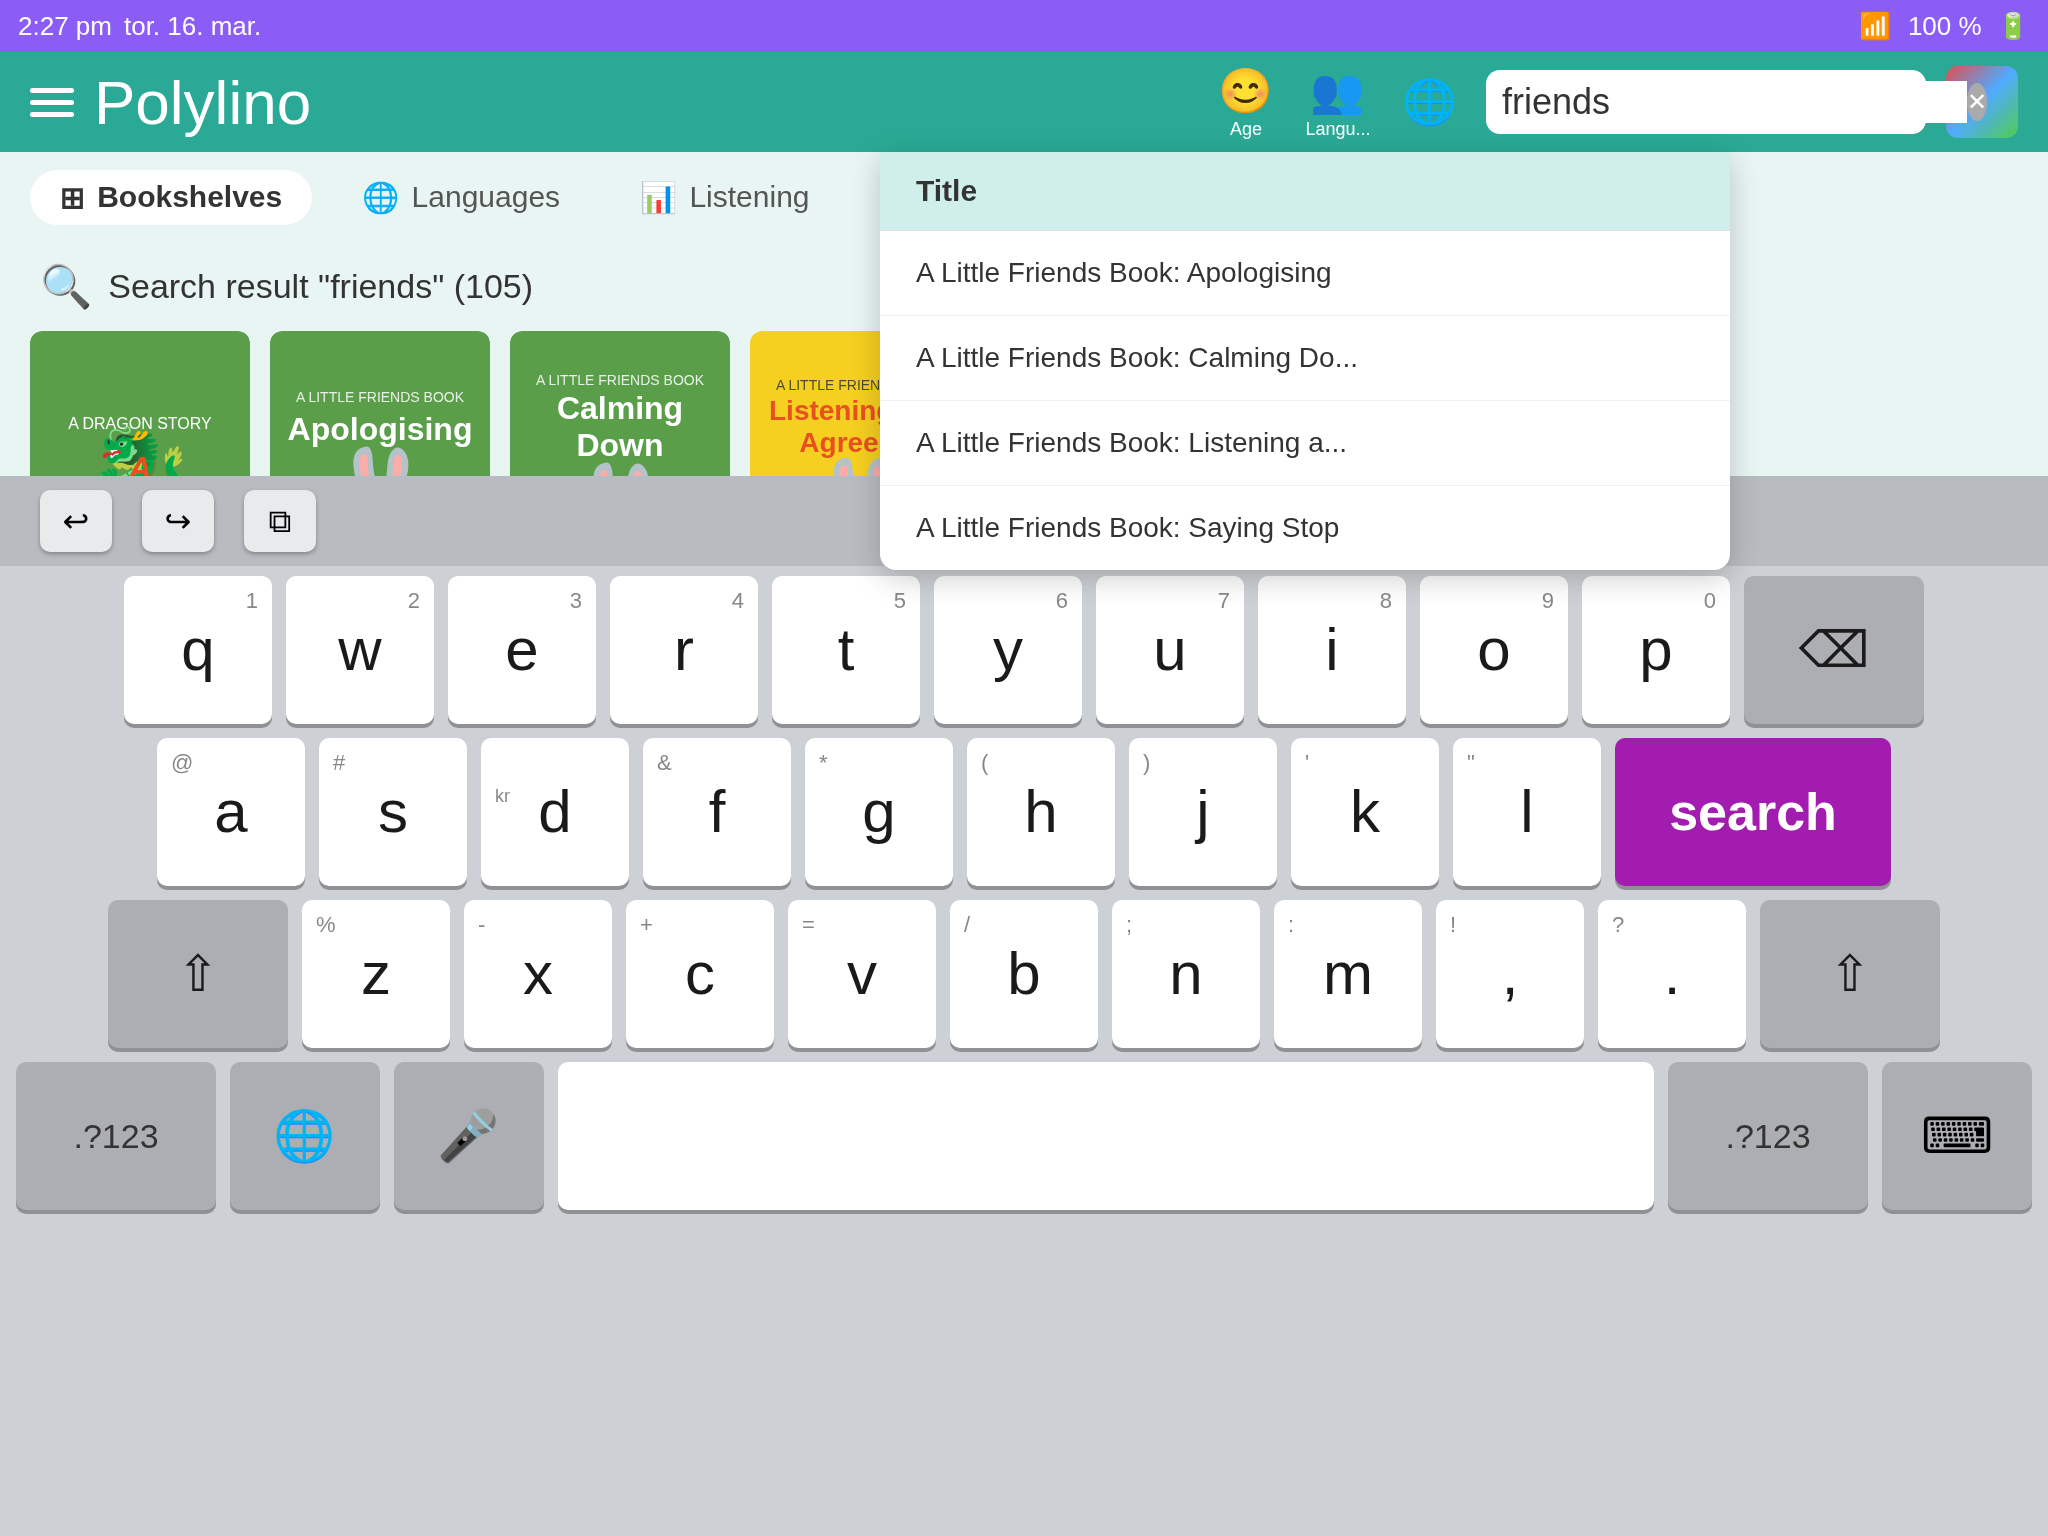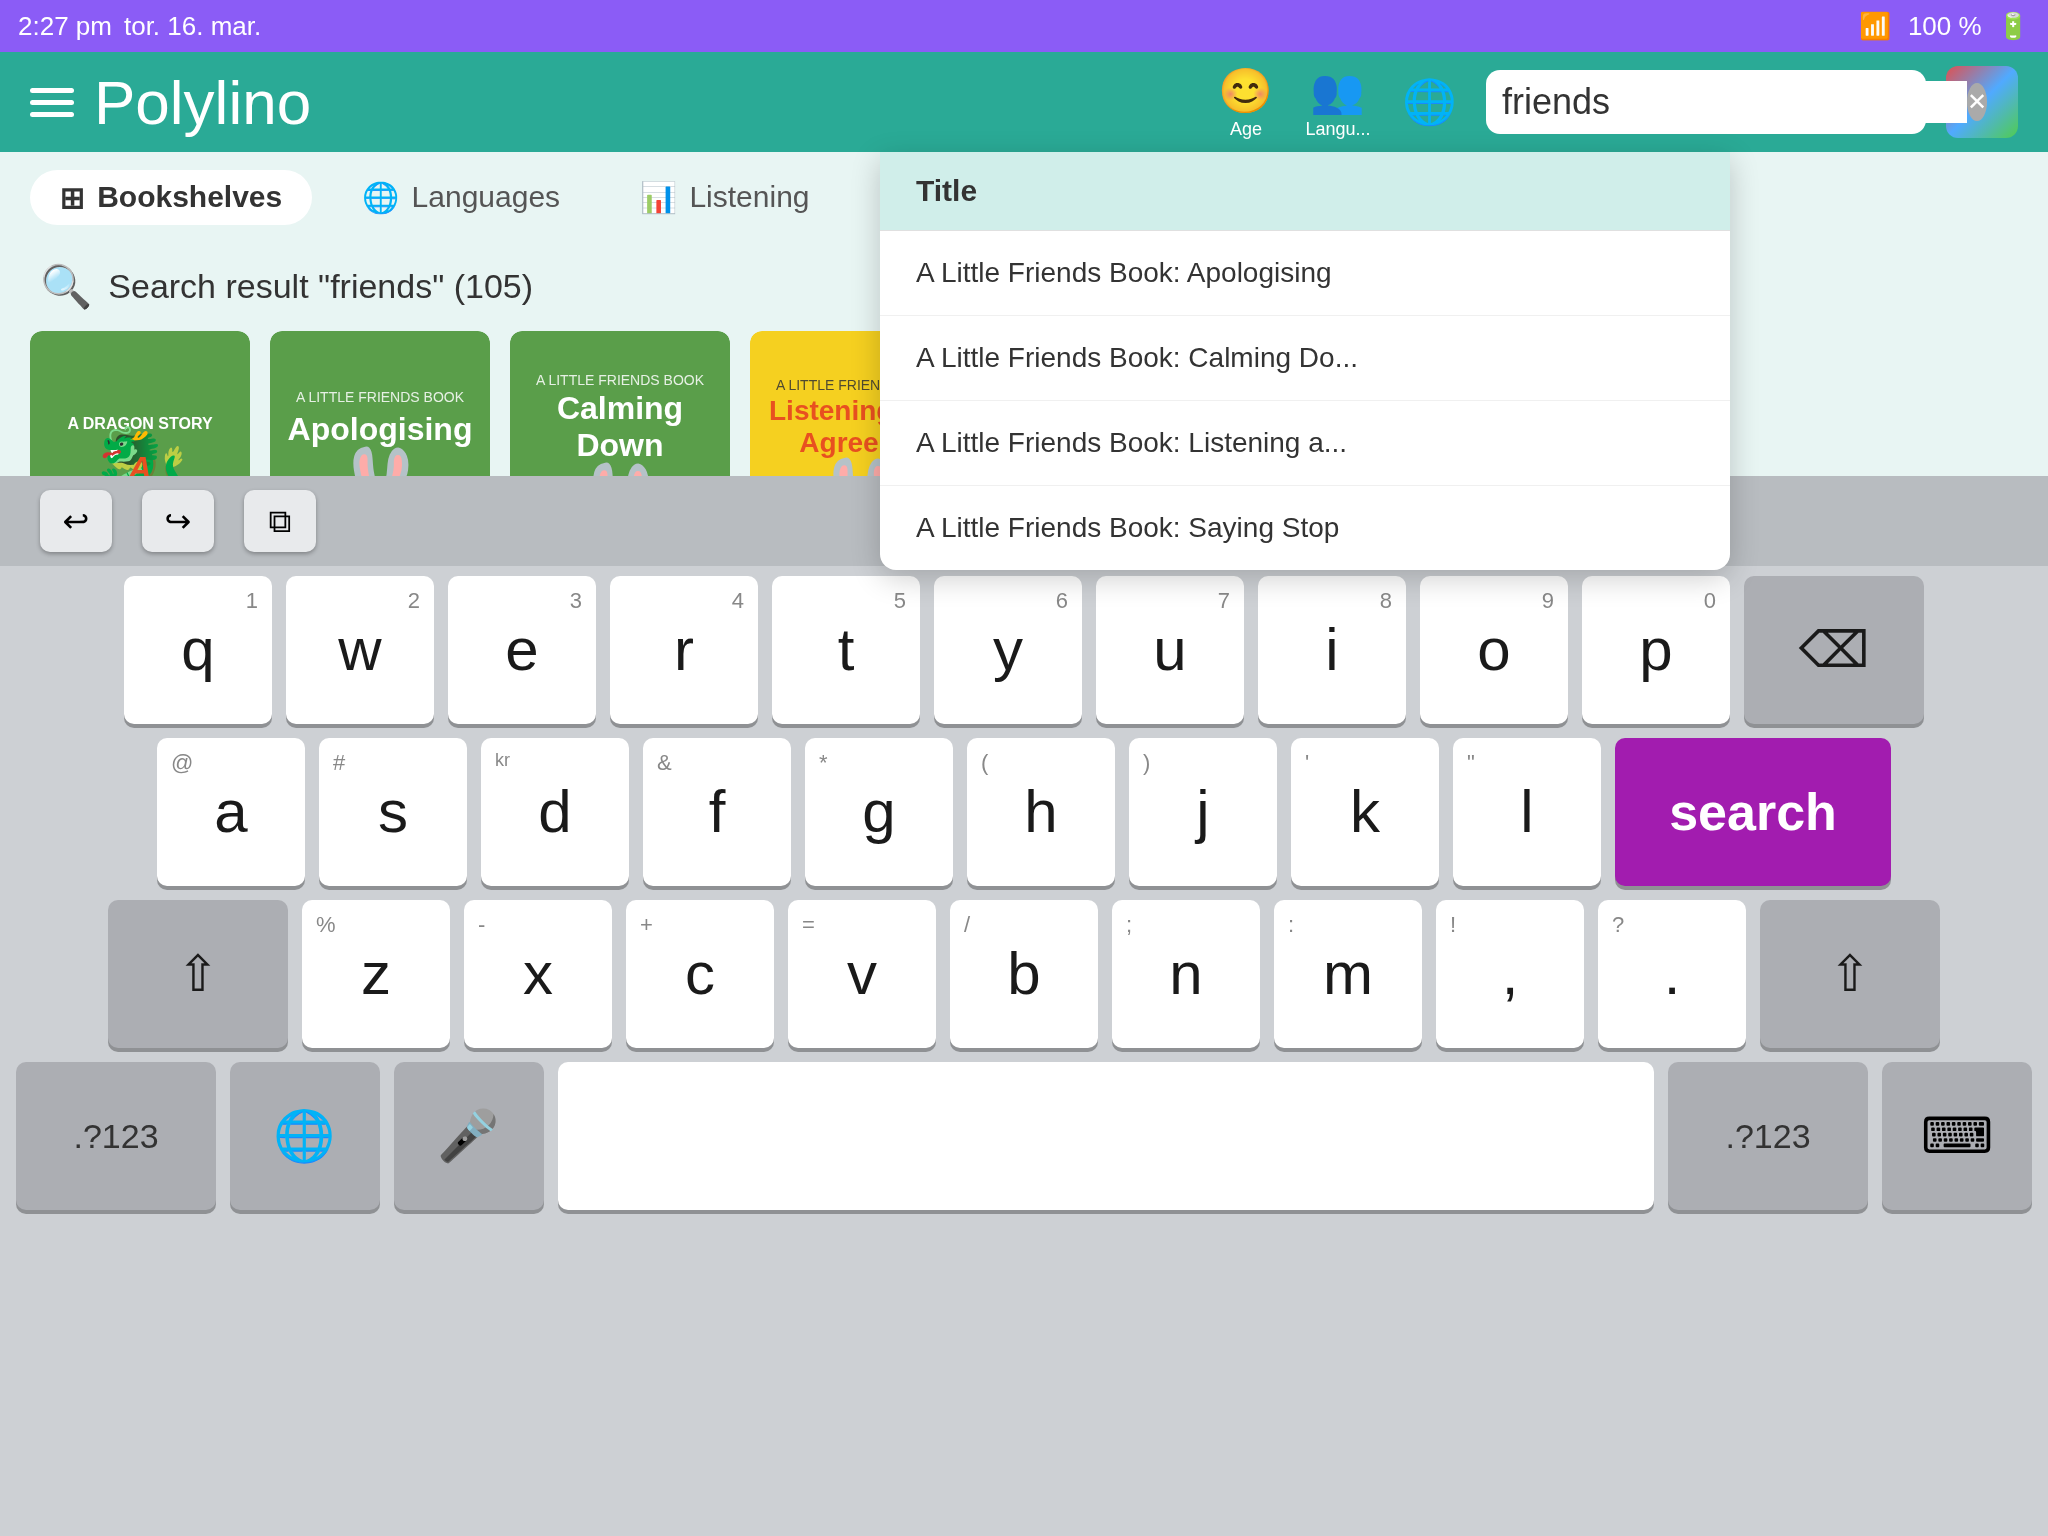--- a/index.html
+++ b/index.html
@@ -344,21 +344,21 @@
 
   <div id="results-header">
     <span class="search-icon-big">🔍</span>
     <span>Search result "friends" (105)</span>
   </div>
 
   <div id="books-row">
 
     <div class="book-card">
       <div class="book-cover book-cover-dragon" style="background:#5a9e4a;">
-        <div style="padding-top:20px; font-size:16px; color:white; text-align:center; font-weight:bold; line-height:1.2; padding-left:10px; padding-right:10px;">A DRAGON STORY</div>
+        <div style="padding-top:20px; font-size:16px; color:white; text-align:center; font-weight:normal; line-height:1.2; padding-left:10px; padding-right:10px;">A DRAGON STORY</div>
         <div style="font-size:90px; margin-top:-10px;">🐉</div>
         <div style="position:absolute; bottom:30px; left:0; right:0; text-align:center; font-size:32px; font-weight:900; font-style:italic; color:#e85020;">A<br>DRAGON<br>Story</div>
       </div>
     </div>
 
     <div class="book-card">
       <div class="book-cover" style="background:#5a9e4a;">
         <div style="font-size:14px; color:white; text-align:center; padding: 10px 10px 0; font-weight:500; opacity:0.85;">A LITTLE FRIENDS BOOK</div>
         <div style="font-size:32px; font-weight:bold; color:white; text-align:center; margin-top:6px;">Apologising</div>
         <div style="font-size:86px; margin-top:-5px;">🐰</div>
@@ -476,21 +476,21 @@
     <div class="key-row">
       <div class="key key-regular">
         <span class="key-note">@</span>
         <span class="key-char">a</span>
       </div>
       <div class="key key-regular">
         <span class="key-note">#</span>
         <span class="key-char">s</span>
       </div>
       <div class="key key-regular">
-        <span class="key-note" style="font-size:18px;">kr</span>
+        <span class="key-note" style="font-size:18px;margin-top:36px;">kr</span>
         <span class="key-char">d</span>
       </div>
       <div class="key key-regular">
         <span class="key-note">&amp;</span>
         <span class="key-char">f</span>
       </div>
       <div class="key key-regular">
         <span class="key-note">*</span>
         <span class="key-char">g</span>
       </div>

